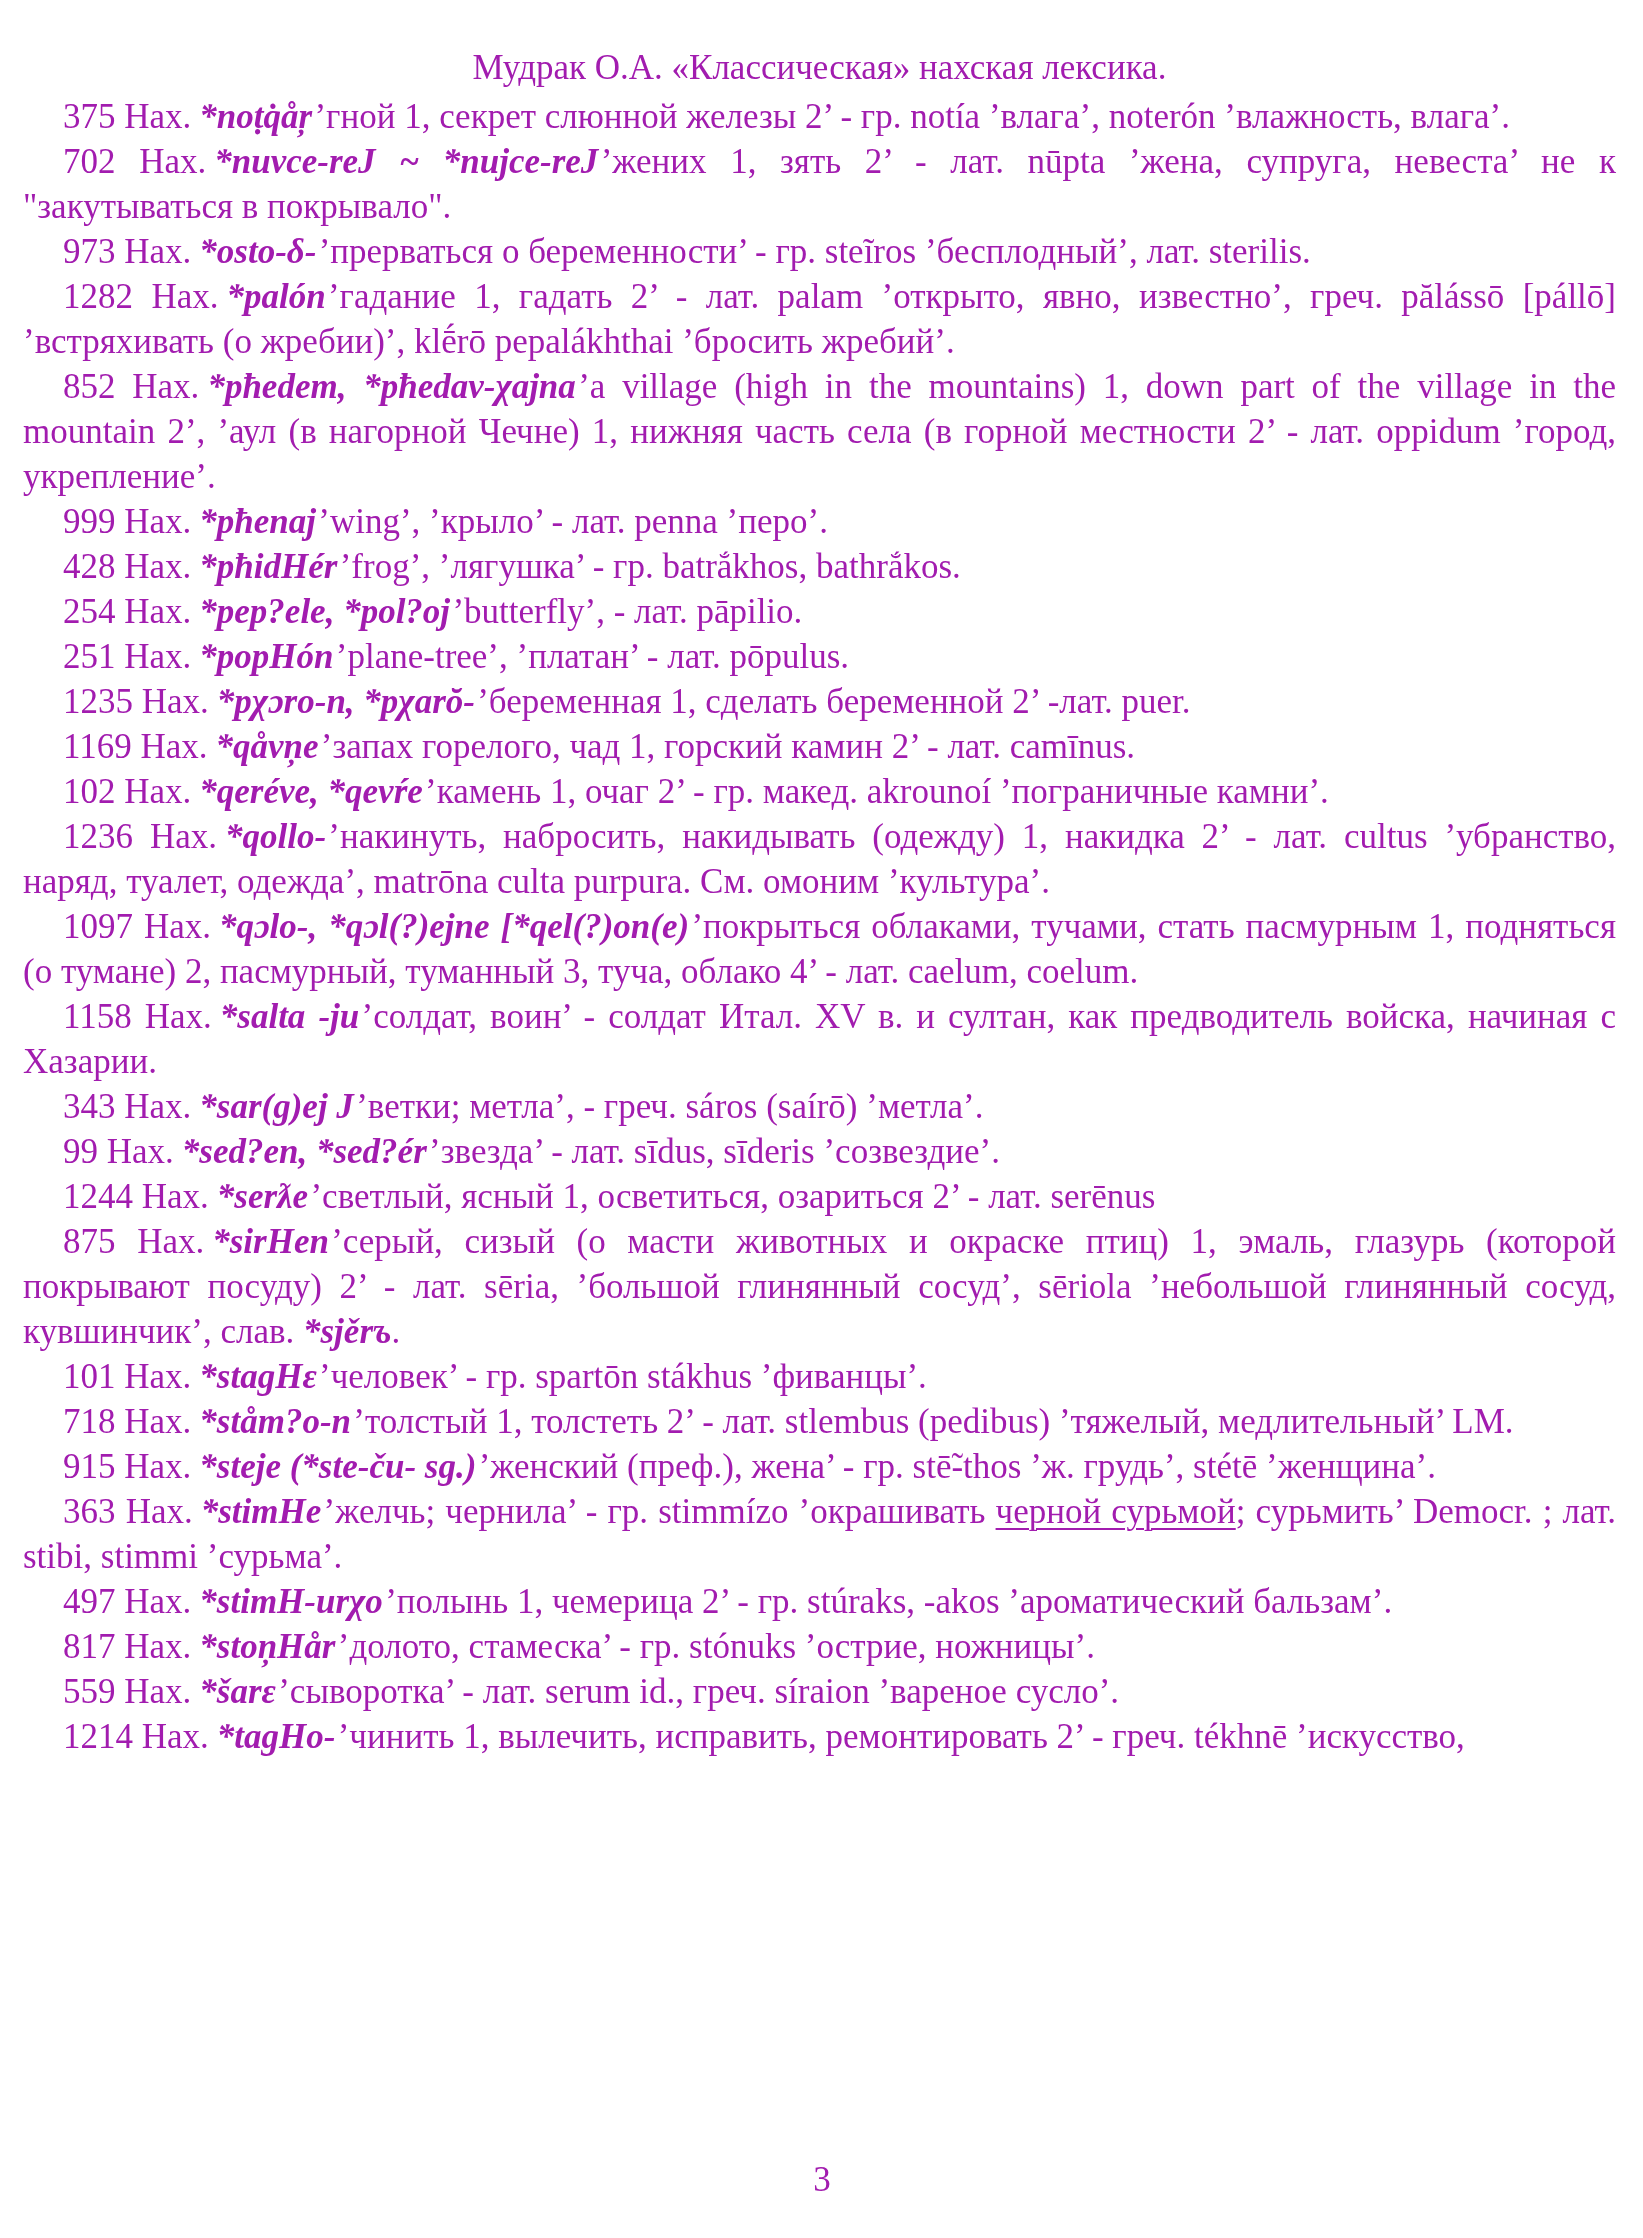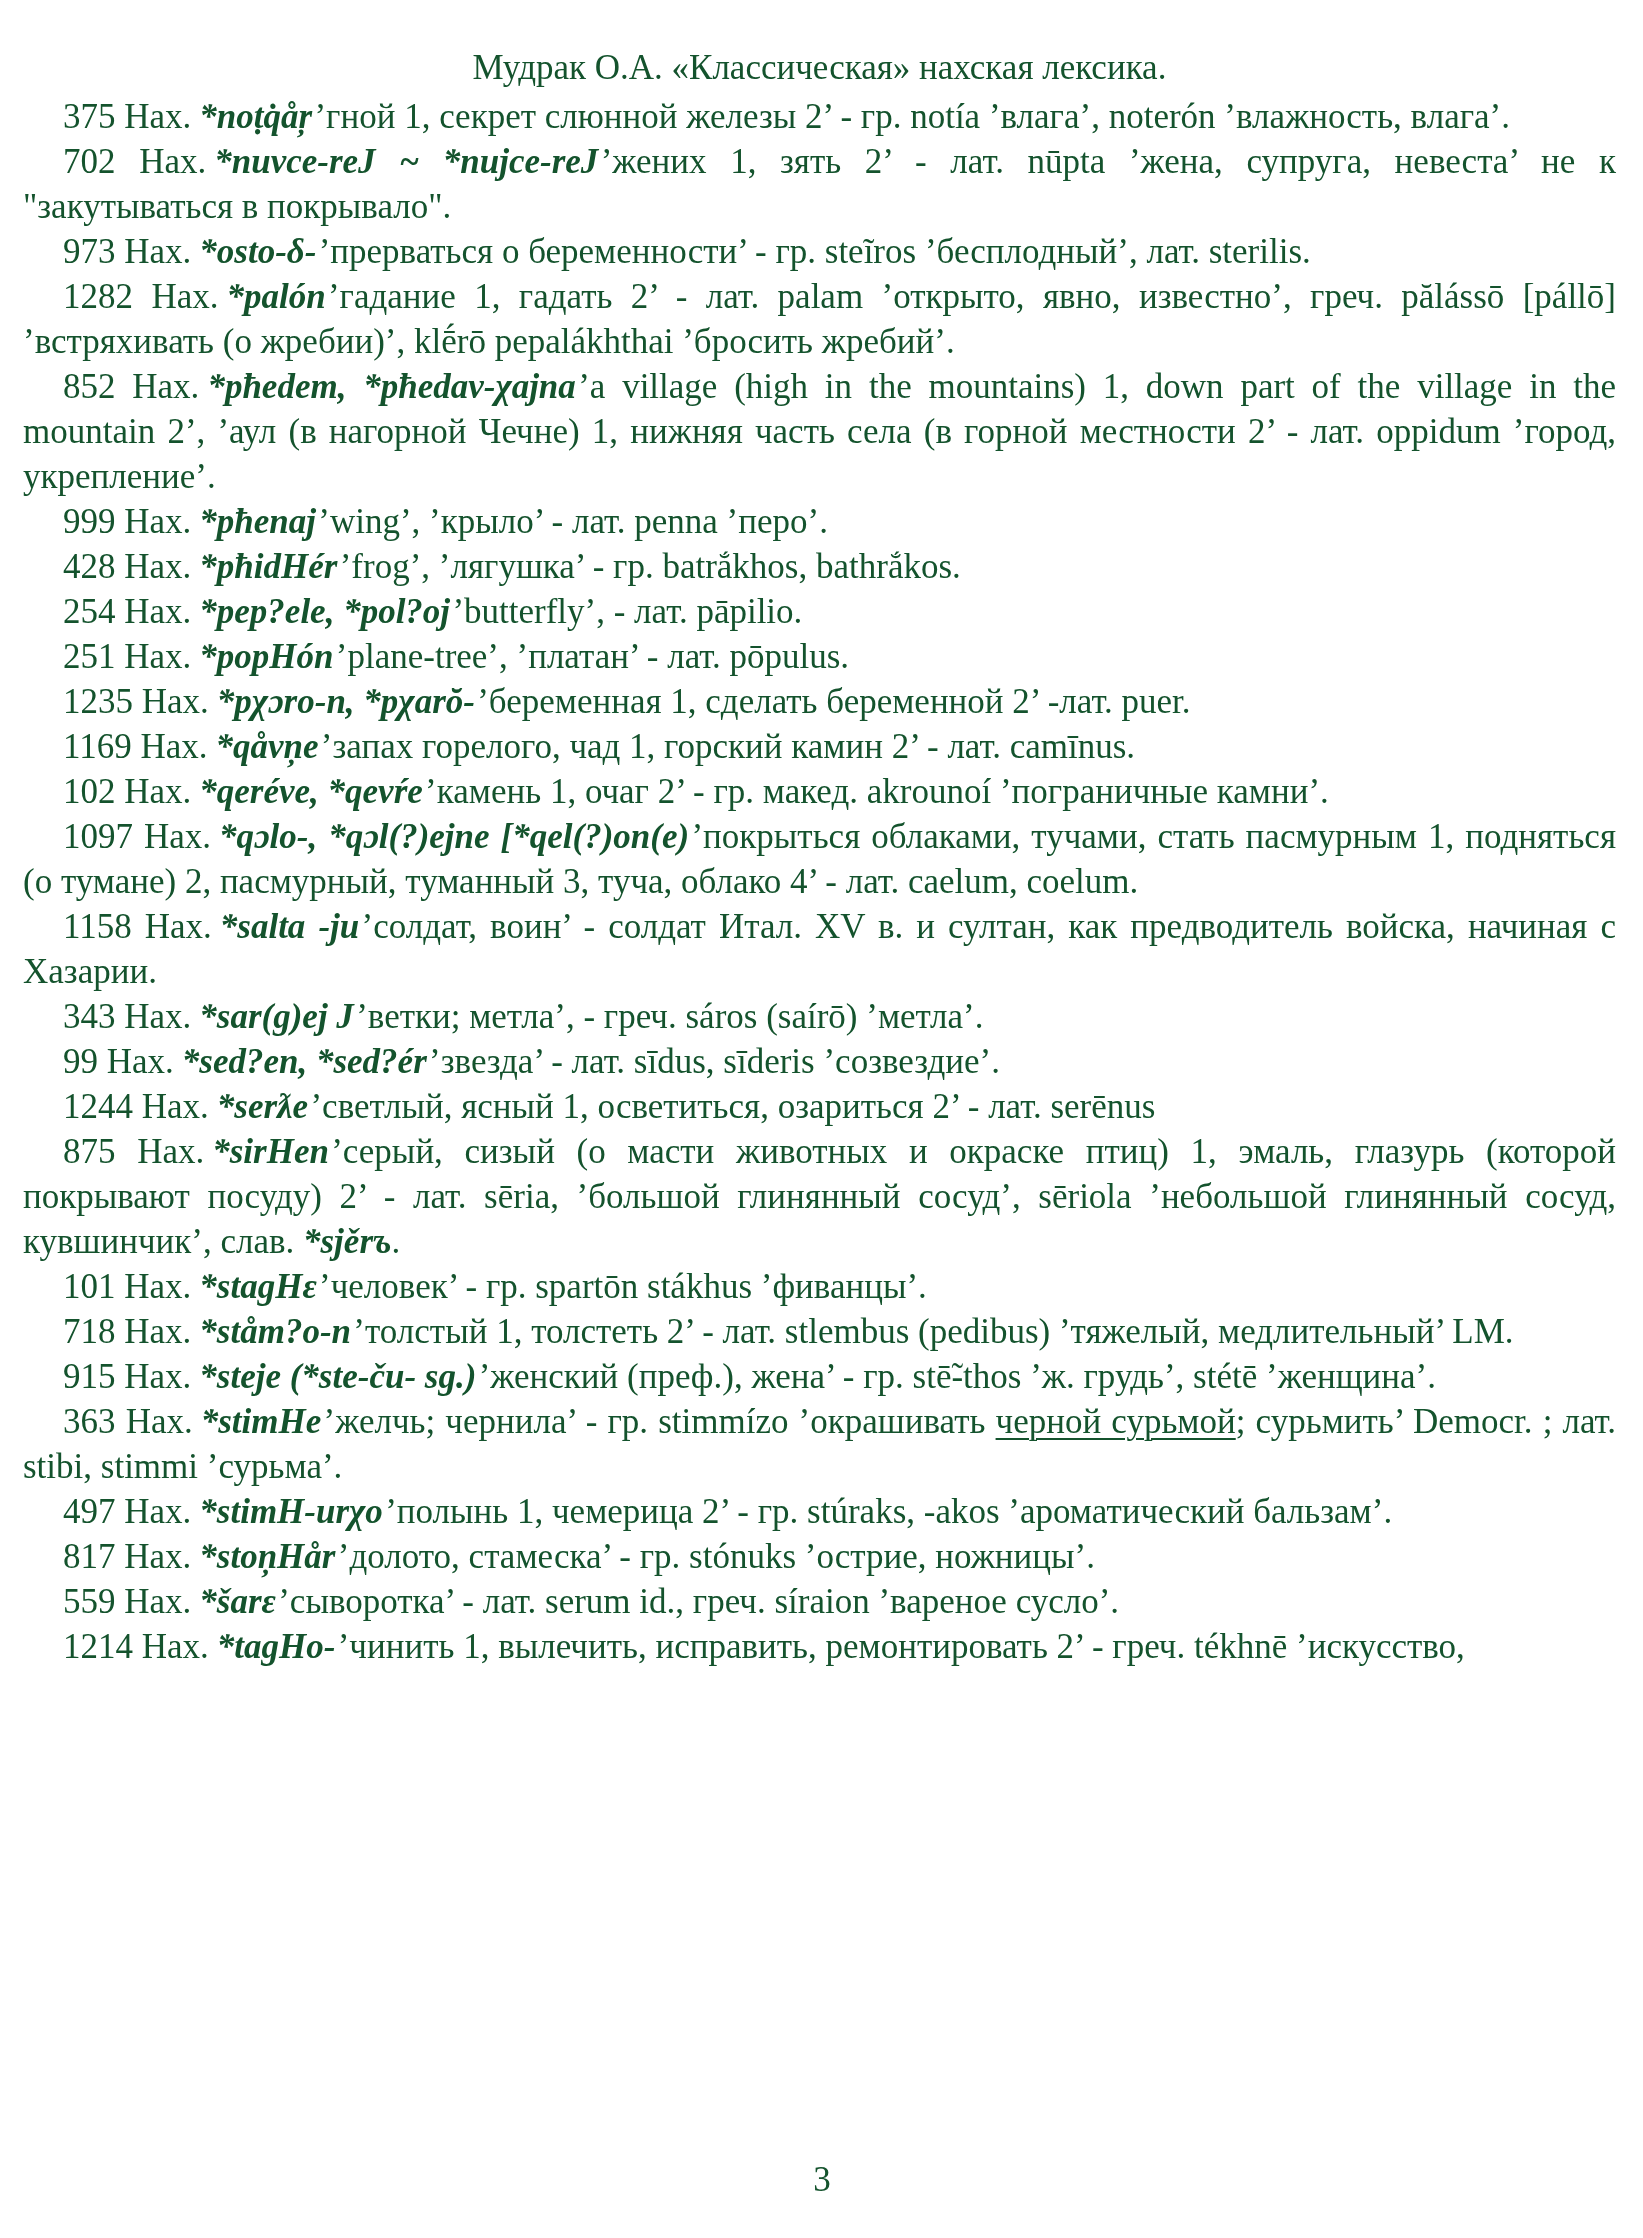--- a/index.html
+++ b/index.html
@@ -6,21 +6,21 @@
     margin: 0;
     padding: 0;
     background: #ffffff;
   }
   .page {
     position: relative;
     width: 1644px;
     height: 2239px;
     box-sizing: border-box;
     background: #ffffff;
-    color: #14532d;
+    color: #a21caf;
     font-family: "Liberation Serif", "DejaVu Serif", serif;
     font-size: 35px;
     line-height: 45px;
     padding: 45px 28px 0 23px;
     overflow: hidden;
   }
   .title {
     text-align: center;
     margin: 0 0 3.5px 0;
     text-indent: 0;
@@ -78,20 +78,21 @@
 
   <p class="entry"><span>251</span> <span>Нах.</span><span class="head">*popHón</span><span><span>’plane-tree’, ’платан’ -  лат. pōpulus.</span></span></p>
 
   <p class="entry"><span>1235</span> <span>Нах.</span><span class="head">*pχɔro-n, *pχarŏ-</span><span><span>’беременная 1, сделать беременной 2’ -лат. puer.</span></span></p>
 
   <p class="entry"><span>1169</span> <span>Нах.</span><span class="head">*qåvņe</span><span><span>’запах горелого, чад 1, горский камин 2’ - лат. camīnus.</span></span></p>
 
   <p class="entry"><span>102</span> <span>Нах.</span><span class="head">*qeréve, *qevŕe</span><span><span>’камень 1, очаг 2’ - гр. макед. akrounoí ’пограничные камни’.</span></span></p>
 
 
+  <p class="entry"><span>1236</span> <span>Нах.</span><span class="head">*qollo-</span><span><span>’накинуть, набросить, накидывать (одежду) 1, накидка 2’ - лат. cultus ’убранство, наряд, туалет, одежда’, matrōna culta purpura. См. омоним ’культура’.</span></span></p>
 
   <p class="entry"><span>1097</span> <span>Нах.</span><span class="head">*qɔlo-, *qɔl(?)ejne [*qel(?)on(e)</span><span><span>’покрыться облаками, тучами, стать пасмурным 1, подняться (о тумане) 2, пасмурный, туманный 3, туча, облако 4’ -  лат. caelum, coelum.</span></span></p>
 
   <p class="entry"><span>1158</span> <span>Нах.</span><span class="head">*salta -ju</span><span><span>’солдат, воин’ -  солдат Итал. XV в. и султан, как предводитель войска, начиная с Хазарии.</span></span></p>
 
   <p class="entry"><span>343</span> <span>Нах.</span><span class="head">*sar(g)ej J</span><span><span>’ветки; метла’, - греч. sáros (saírō) ’метла’.</span></span></p>
 
   <p class="entry"><span>99</span> <span>Нах.</span><span class="head">*sed?en, *sed?ér</span><span><span>’звезда’ - лат. sīdus, sīderis ’созвездие’.</span></span></p>
 
   <p class="entry"><span>1244</span> <span>Нах.</span><span class="head">*serƛe</span><span><span>’светлый, ясный 1, осветиться, озариться 2’ -  лат. serēnus</span></span></p>

